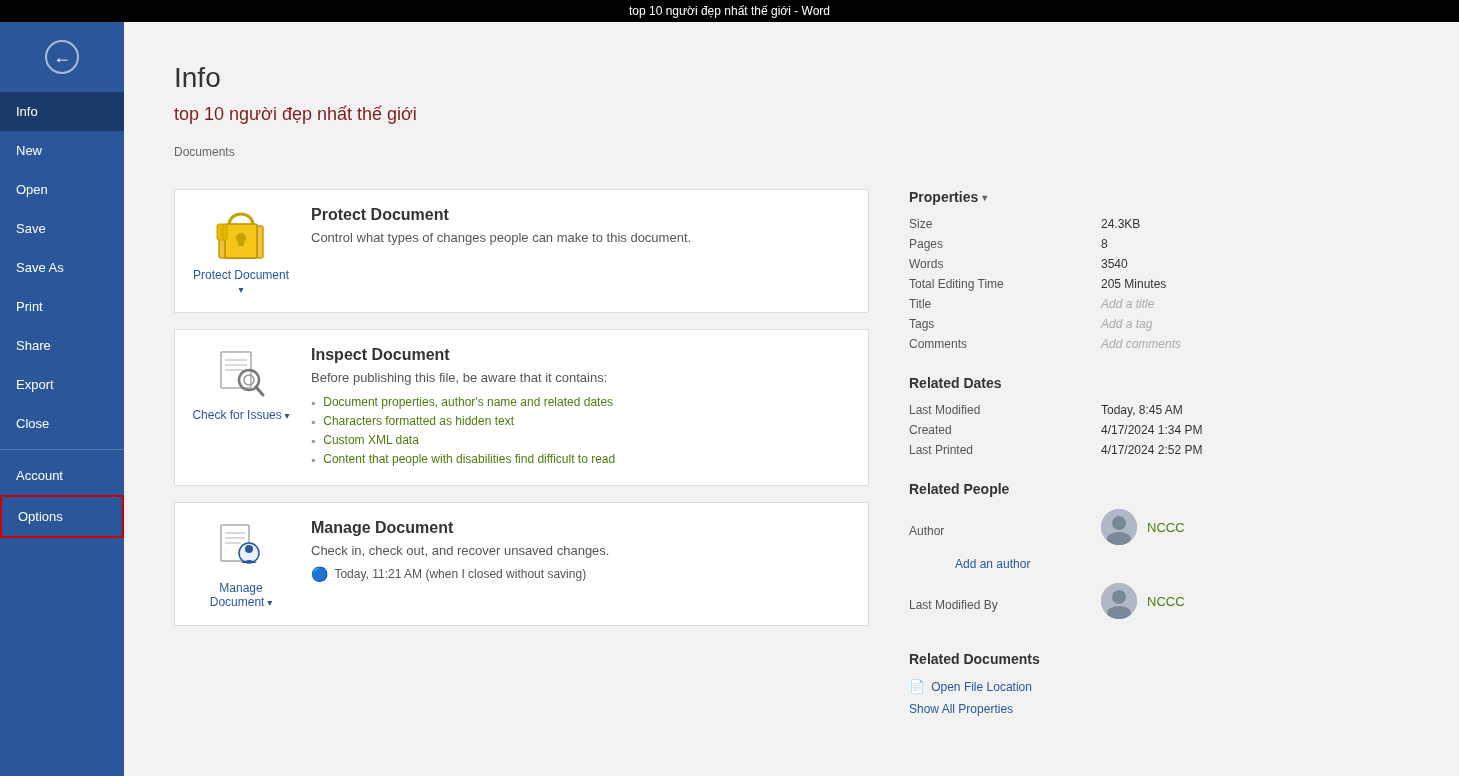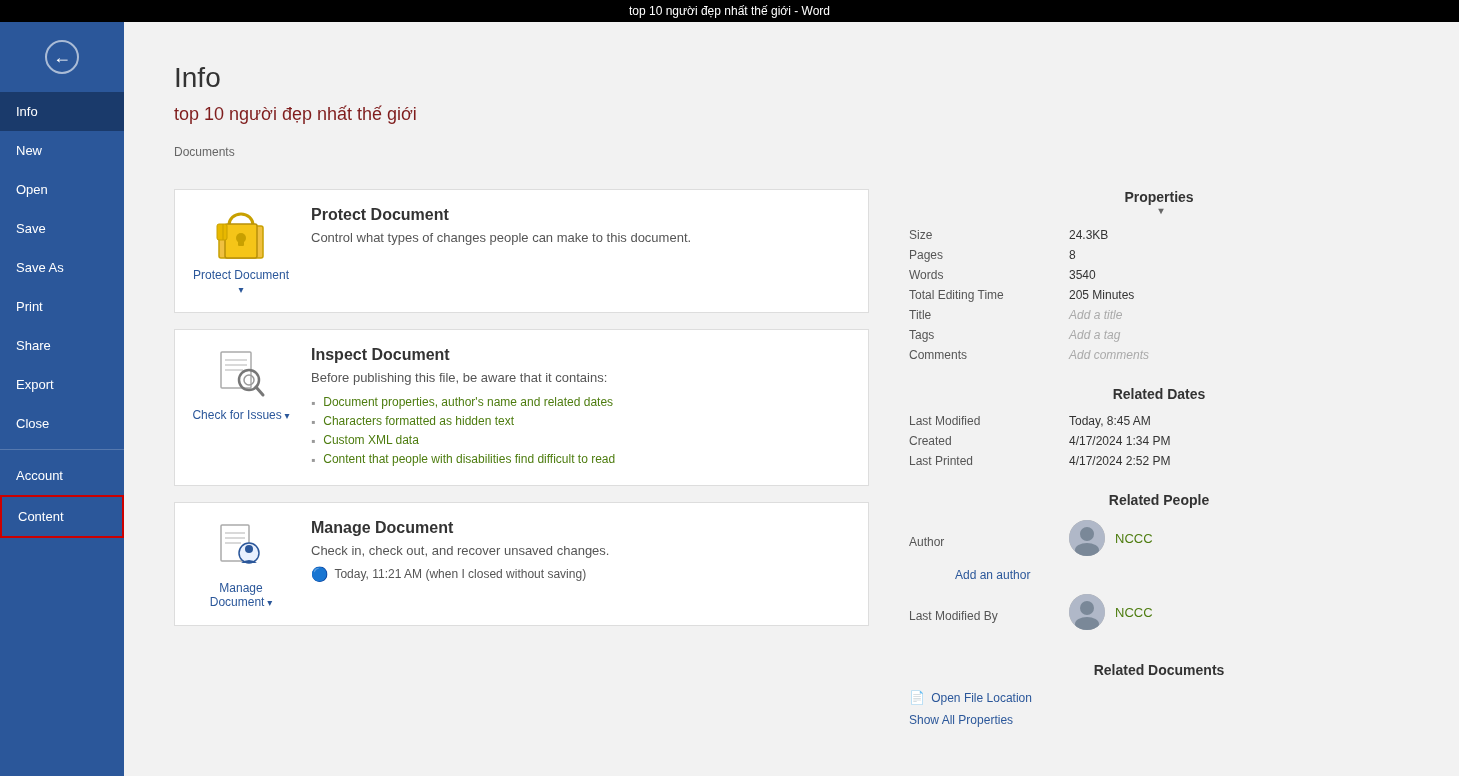--- a/index.html
+++ b/index.html
@@ -208,38 +208,38 @@
       flex: 1;
     }
 
     .prop-section-title {
       font-size: 14px;
       font-weight: 600;
       color: #333;
       margin-bottom: 12px;
       display: flex;
       align-items: center;
-      flex-direction: column;
     }
 
     .prop-section-title .arrow {
       margin-left: 4px;
       font-size: 10px;
       color: #666;
     }
 
     .prop-table {
       width: 100%;
       margin-bottom: 24px;
     }
 
     .prop-row {
       display: flex;
       margin-bottom: 6px;
       align-items: flex-start;
+      gap: 32px;
     }
 
     .prop-label {
       width: 160px;
       font-size: 12px;
       color: #555;
       flex-shrink: 0;
     }
 
     .prop-value {
@@ -333,21 +333,21 @@
     <div class="nav-item">New</div>
     <div class="nav-item">Open</div>
     <div class="nav-item">Save</div>
     <div class="nav-item">Save As</div>
     <div class="nav-item">Print</div>
     <div class="nav-item">Share</div>
     <div class="nav-item">Export</div>
     <div class="nav-item">Close</div>
     <div class="nav-divider"></div>
     <div class="nav-item">Account</div>
-    <div class="nav-item" style="border: 2px solid #cc0000;">Content</div>
+    <div class="nav-item" style="border: 2px solid #cc0000;">Options</div>
   </div>
 
   <div class="main-content">
     <h1 class="page-title">Info</h1>
 
     <div class="doc-title-link">top 10 người đẹp nhất thế giới</div>
     <div class="doc-path">Documents</div>
 
     <div class="right-column">
       <div class="left-cards">

